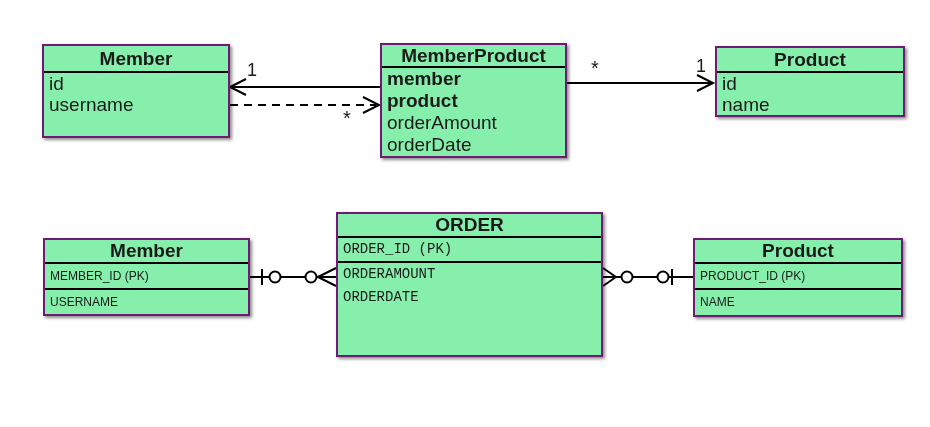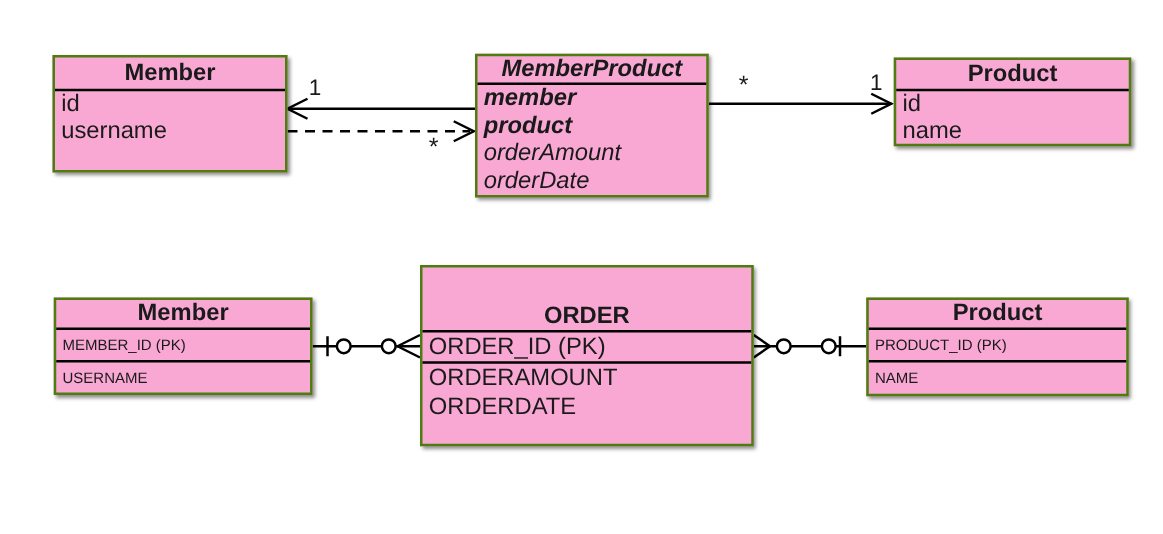--- a/index.html
+++ b/index.html
@@ -16,22 +16,22 @@
   }
   svg.connectors {
     position: absolute;
     left: 0; top: 0;
     width: 930px; height: 427px;
     pointer-events: none;
   }
   .box {
     position: absolute;
     box-sizing: border-box;
-    background: #f9a8d4;
-    border: 2px solid #4d7c0f;
+    background: #86efac;
+    border: 2px solid #701a75;
     box-shadow: 2px 2px 3px rgba(0,0,0,0.45);
     color: #1a1a1a;
     z-index: 2;
   }
   .box .title {
     font-weight: bold;
     text-align: center;
     border-bottom: 2px solid #000000;
     font-size: 19px;
     white-space: nowrap;
@@ -43,36 +43,36 @@
     overflow: hidden;
   }
   .sep { border-bottom: 2px solid #000000; }
   .bold { font-weight: bold; }
 
   
   #uml-member        { left: 42px;  top: 44px;  width: 188px; height: 94px; }
   #uml-member .title { height: 25px; line-height: 25px; }
   #uml-member .row   { line-height: 21px; font-size: 19px; }
 
-  #uml-memberproduct        { left: 380px; top: 43px; width: 187px; height: 115px; font-style: italic; }
+  #uml-memberproduct        { left: 380px; top: 43px; width: 187px; height: 115px; }
   #uml-memberproduct .title { height: 21px; line-height: 21px; }
   #uml-memberproduct .row   { line-height: 22px; font-size: 19px; }
 
   #uml-product        { left: 715px; top: 46px; width: 190px; height: 71px; }
   #uml-product .title { height: 23px; line-height: 23px; }
   #uml-product .row   { line-height: 21px; font-size: 19px; }
 
   
   #erd-member        { left: 43px;  top: 238px; width: 207px; height: 78px; }
   #erd-member .title { height: 22px; line-height: 22px; }
   #erd-member .row   { line-height: 24px; font-size: 12px; }
 
   #erd-order        { left: 336px; top: 212px; width: 267px; height: 145px; }
-  #erd-order .title { height: 22px; line-height: 22px; margin-top: 28px; }
-  #erd-order .row   { line-height: 23px; font-size: 19px; }
+  #erd-order .title { height: 22px; line-height: 22px; }
+  #erd-order .row   { line-height: 23px; font-size: 14px; font-family: Liberation Mono, monospace; }
 
   #erd-product        { left: 693px; top: 238px; width: 210px; height: 79px; }
   #erd-product .title { height: 22px; line-height: 22px; }
   #erd-product .row   { line-height: 24px; font-size: 12px; }
 
   .mult-label {
     position: absolute;
     font-size: 18px;
     color: #1a1a1a;
     z-index: 3;

